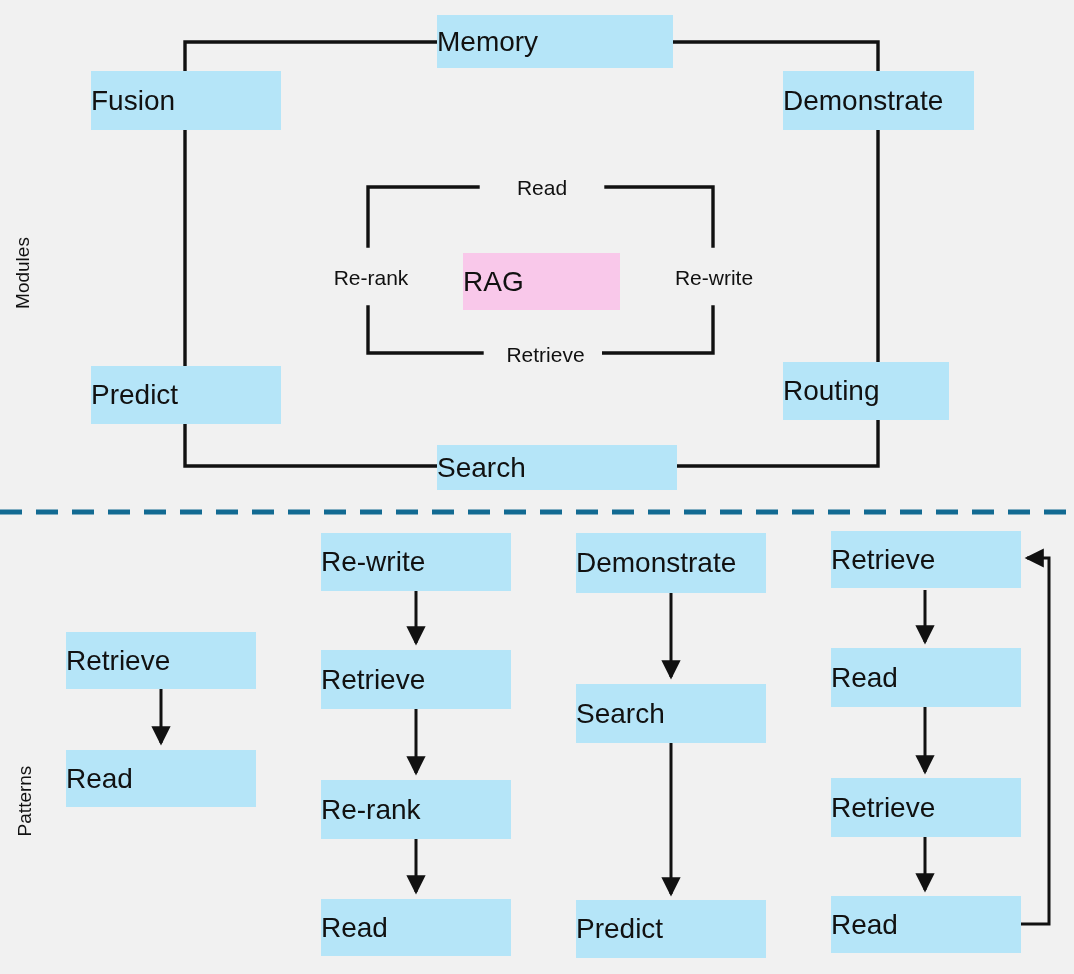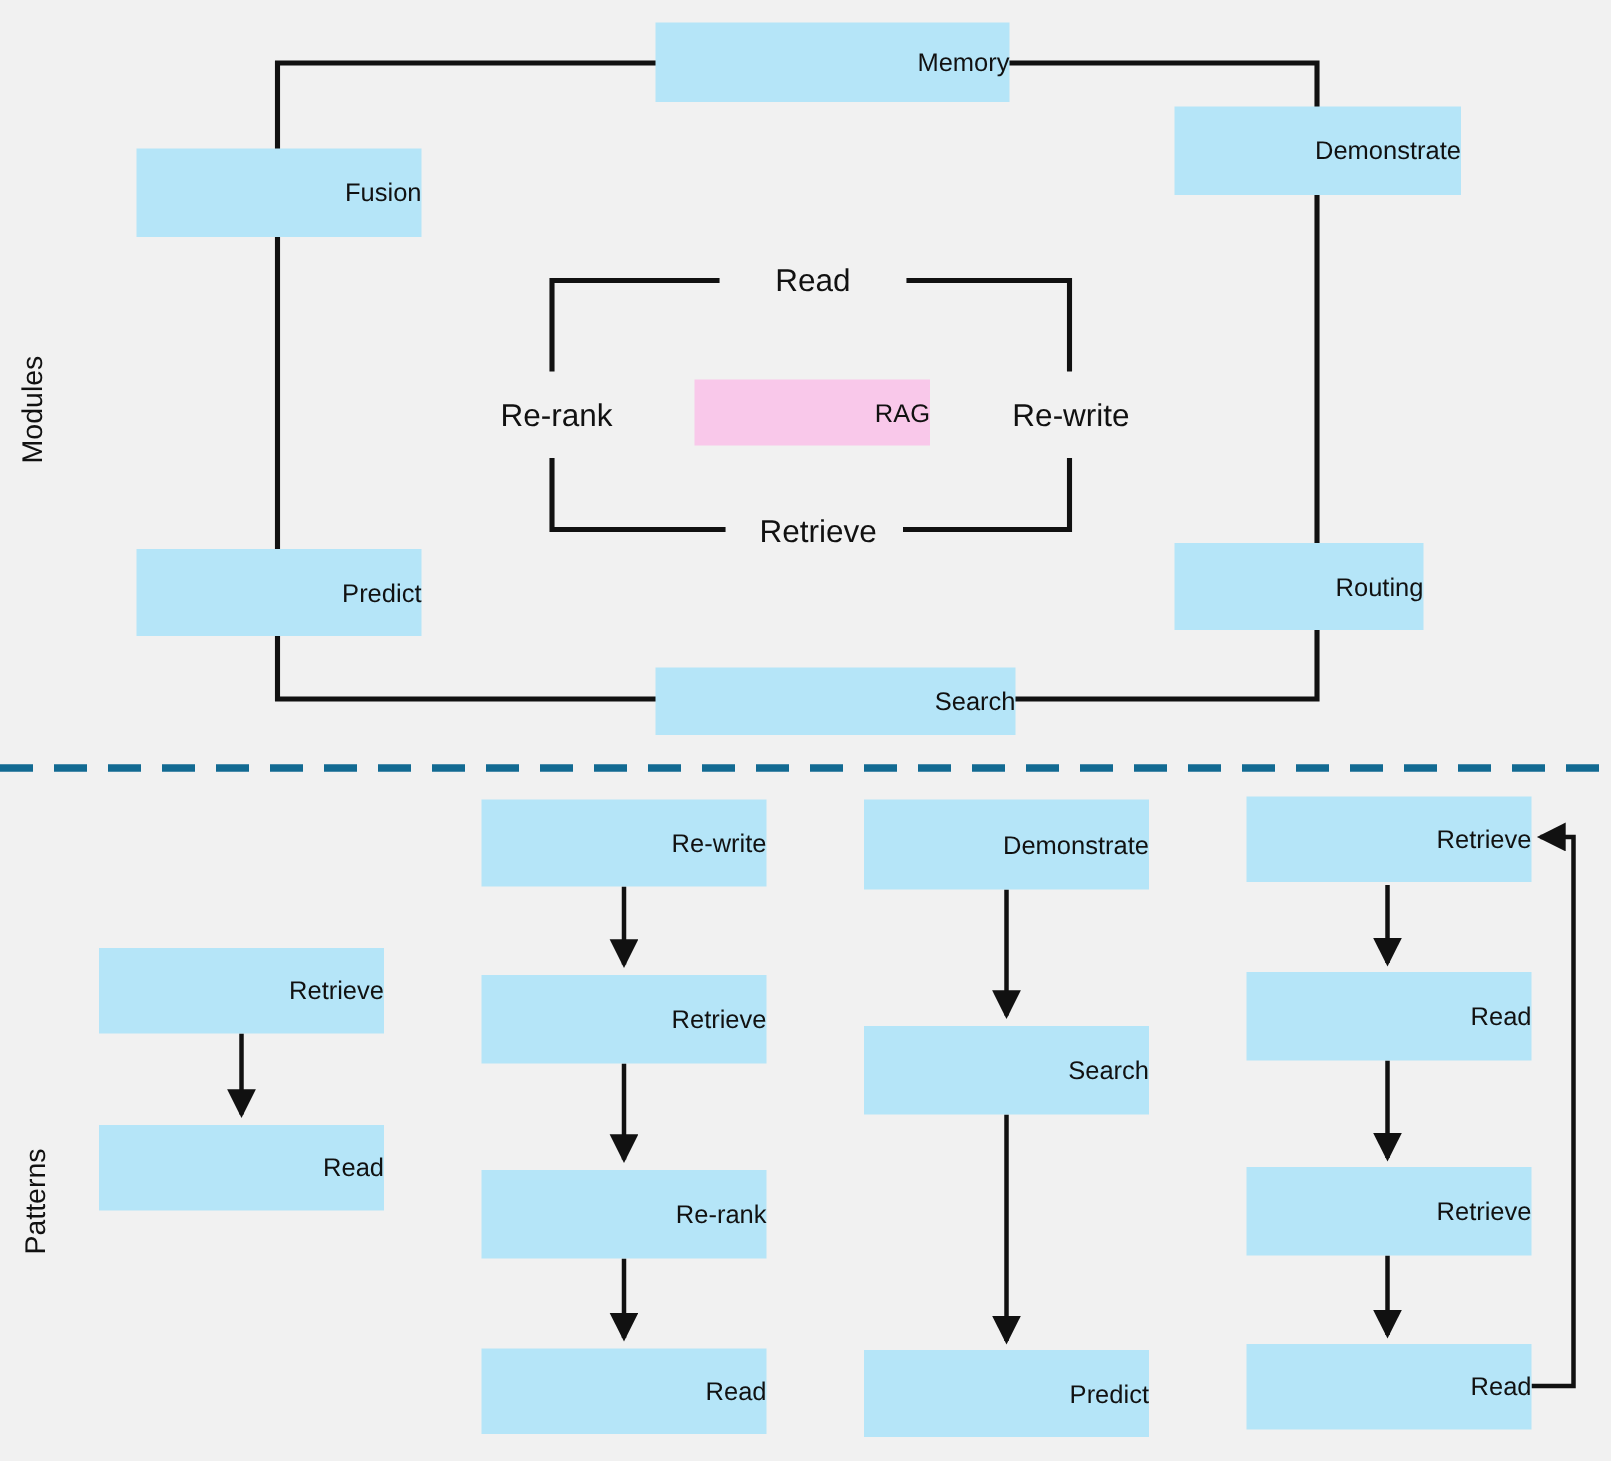--- a/index.html
+++ b/index.html
@@ -17,23 +17,23 @@
     position: relative;
     width: 1074px;
     height: 974px;
     background: #f1f1f1;
   }
   .box {
     position: absolute;
     background: #b5e5f8;
     display: flex;
     align-items: center;
-    justify-content: flex-end;
+    justify-content: flex-start;
     color: #111111;
-    font-size: 17px;
+    font-size: 28px;
     font-family: "Liberation Sans", sans-serif;
     line-height: 1;
     z-index: 5;
     box-sizing: border-box;
   }
   .box.pink {
     background: #f9c8ea;
   }
   .plainlabel {
     position: absolute;
@@ -111,41 +111,41 @@
       <line x1="925" y1="707" x2="925" y2="772" marker-end="url(#arrowhead)"></line>
       <line x1="925" y1="837" x2="925" y2="890" marker-end="url(#arrowhead)"></line>
       <path d="M1021,924 L1049,924 L1049,558 L1027,558" marker-end="url(#arrowhead)"></path>
     </g>
   </svg>
 
   <div class="box" style="left:437px; top:15px; width:236px; height:53px;">
     <span>Memory</span>
   </div>
 
-  <div class="box" style="left:91px; top:71px; width:190px; height:59px;margin-top:28px;">
+  <div class="box" style="left:91px; top:71px; width:190px; height:59px;">
     <span>Fusion</span>
   </div>
 
   <div class="box" style="left:783px; top:71px; width:191px; height:59px;">
     <span>Demonstrate</span>
   </div>
 
   <div class="box" style="left:91px; top:366px; width:190px; height:58px;">
     <span>Predict</span>
   </div>
 
   <div class="box" style="left:783px; top:362px; width:166px; height:58px;">
     <span>Routing</span>
   </div>
 
   <div class="box" style="left:437px; top:445px; width:240px; height:45px;">
     <span>Search</span>
   </div>
 
-  <div class="box pink" style="left:463px; top:253px; width:157px; height:44px;">
+  <div class="box pink" style="left:463px; top:253px; width:157px; height:57px;">
     <span>RAG</span>
   </div>
 
   <div class="plainlabel" style="left:488px; top:172px; width:108px; height:30px;">
     <span>Read</span>
   </div>
 
   <div class="plainlabel" style="left:312px; top:262px; width:118px; height:30px;">
     <span>Re-rank</span>
   </div>

